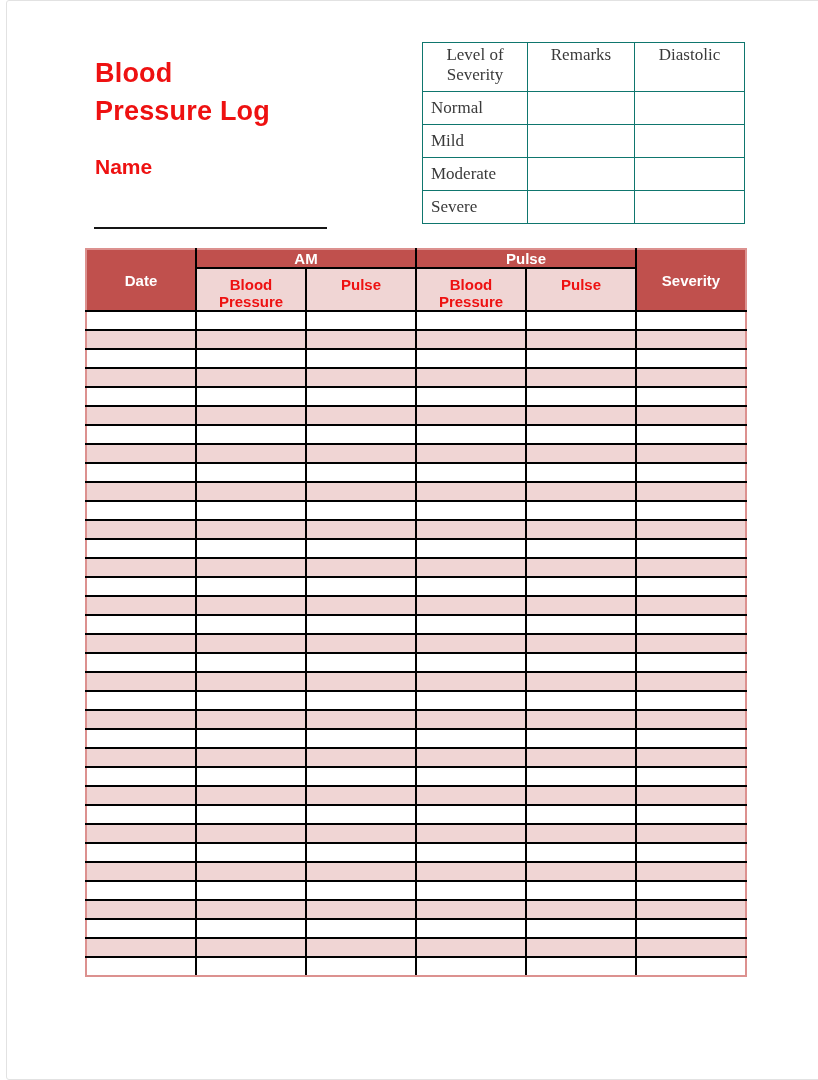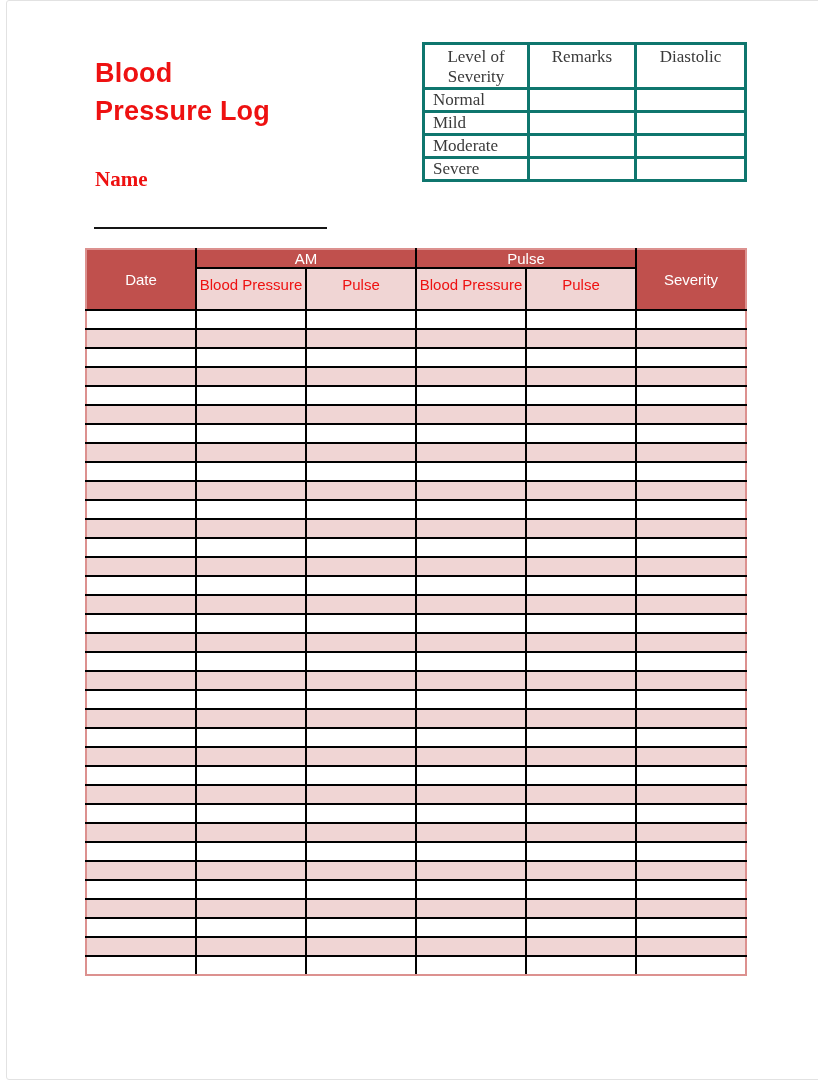--- a/index.html
+++ b/index.html
@@ -25,25 +25,24 @@
     top: 53px;
     color: var(--accent-red, #ee1111);
     font-size: 27px;
     font-weight: bold;
     line-height: 38px;
     letter-spacing: 0.2px;
   }
   .name-label {
     position: absolute;
     left: 88px;
-    top: 166px;
+    top: 154px;
     color: var(--accent-red, #ee1111);
     font-size: 21px;
     font-weight: bold;
-    font-family: Liberation Serif, serif;
   }
   .name-underline {
     position: absolute;
     left: 87px;
     top: 226px;
     width: 233px;
     height: 0;
     border-bottom: 2px solid #151515;
   }
   
@@ -52,22 +51,22 @@
     left: 415px;
     top: 41px;
     border-collapse: collapse;
     table-layout: fixed;
     font-family: "Liberation Serif", serif;
     color: #3a3a3a;
     font-size: 17px;
   }
   .severity-table th,
   .severity-table td {
-    border: 3px solid #0f766e;
-    padding: 0;
+    border: 1px solid #0f766e;
+    padding: 6px;
     font-weight: normal;
   }
   .severity-table th {
     height: 40px;
     text-align: center;
     vertical-align: top;
     padding-top: 2px;
     line-height: 20px;
   }
   .severity-table td {
@@ -94,21 +93,21 @@
     overflow: hidden;
   }
   
   .log-table tr:first-child > * { border-top-color: var(--table-outline, #dc918f); }
   .log-table tr > *:first-child { border-left-color: var(--table-outline, #dc918f); }
   .log-table tr > *:last-child { border-right-color: var(--table-outline, #dc918f); }
   .log-table tbody tr:last-child > td { border-bottom-color: var(--table-outline, #dc918f); }
 
   .log-table thead th {
     font-size: 15px;
-    font-weight: normal;
+    font-weight: bold;
     text-align: center;
   }
   .log-table .group-row th {
     background: var(--table-header-bg, #c0504d);
     color: #ffffff;
     height: 17px;
     line-height: 17px;
   }
   .log-table .sub-row th {
     background: var(--table-subheader-bg, #f0d5d4);

